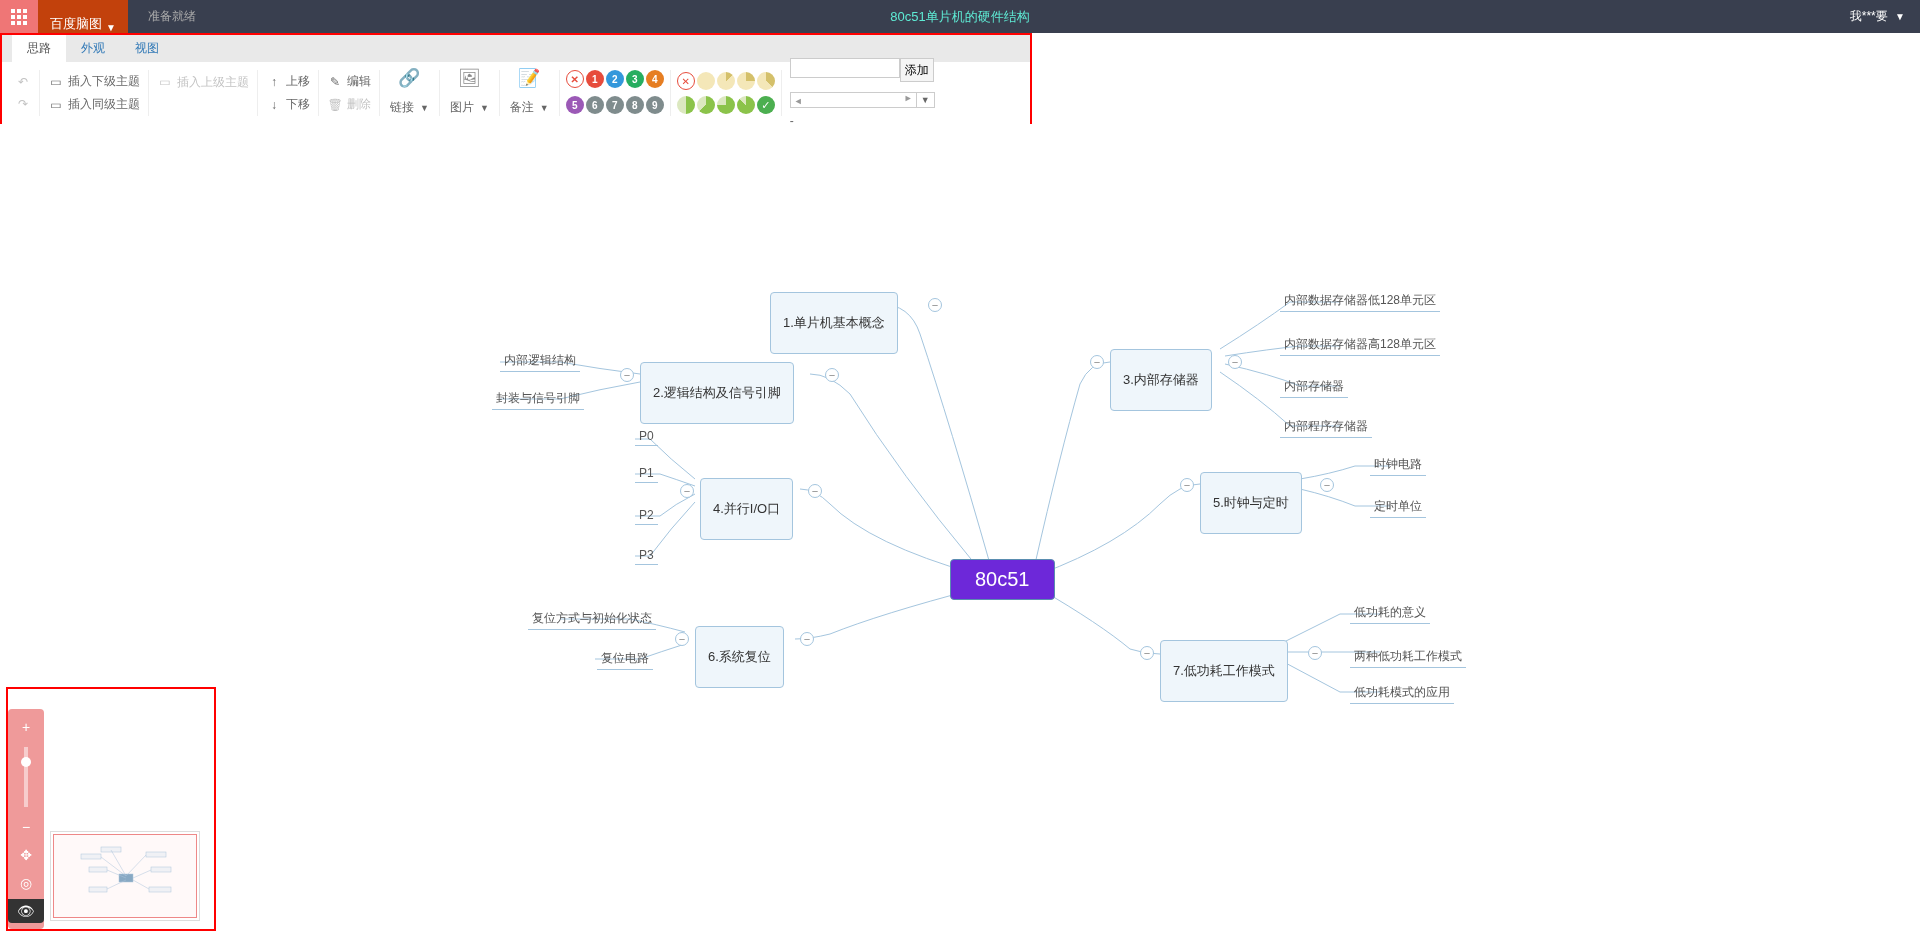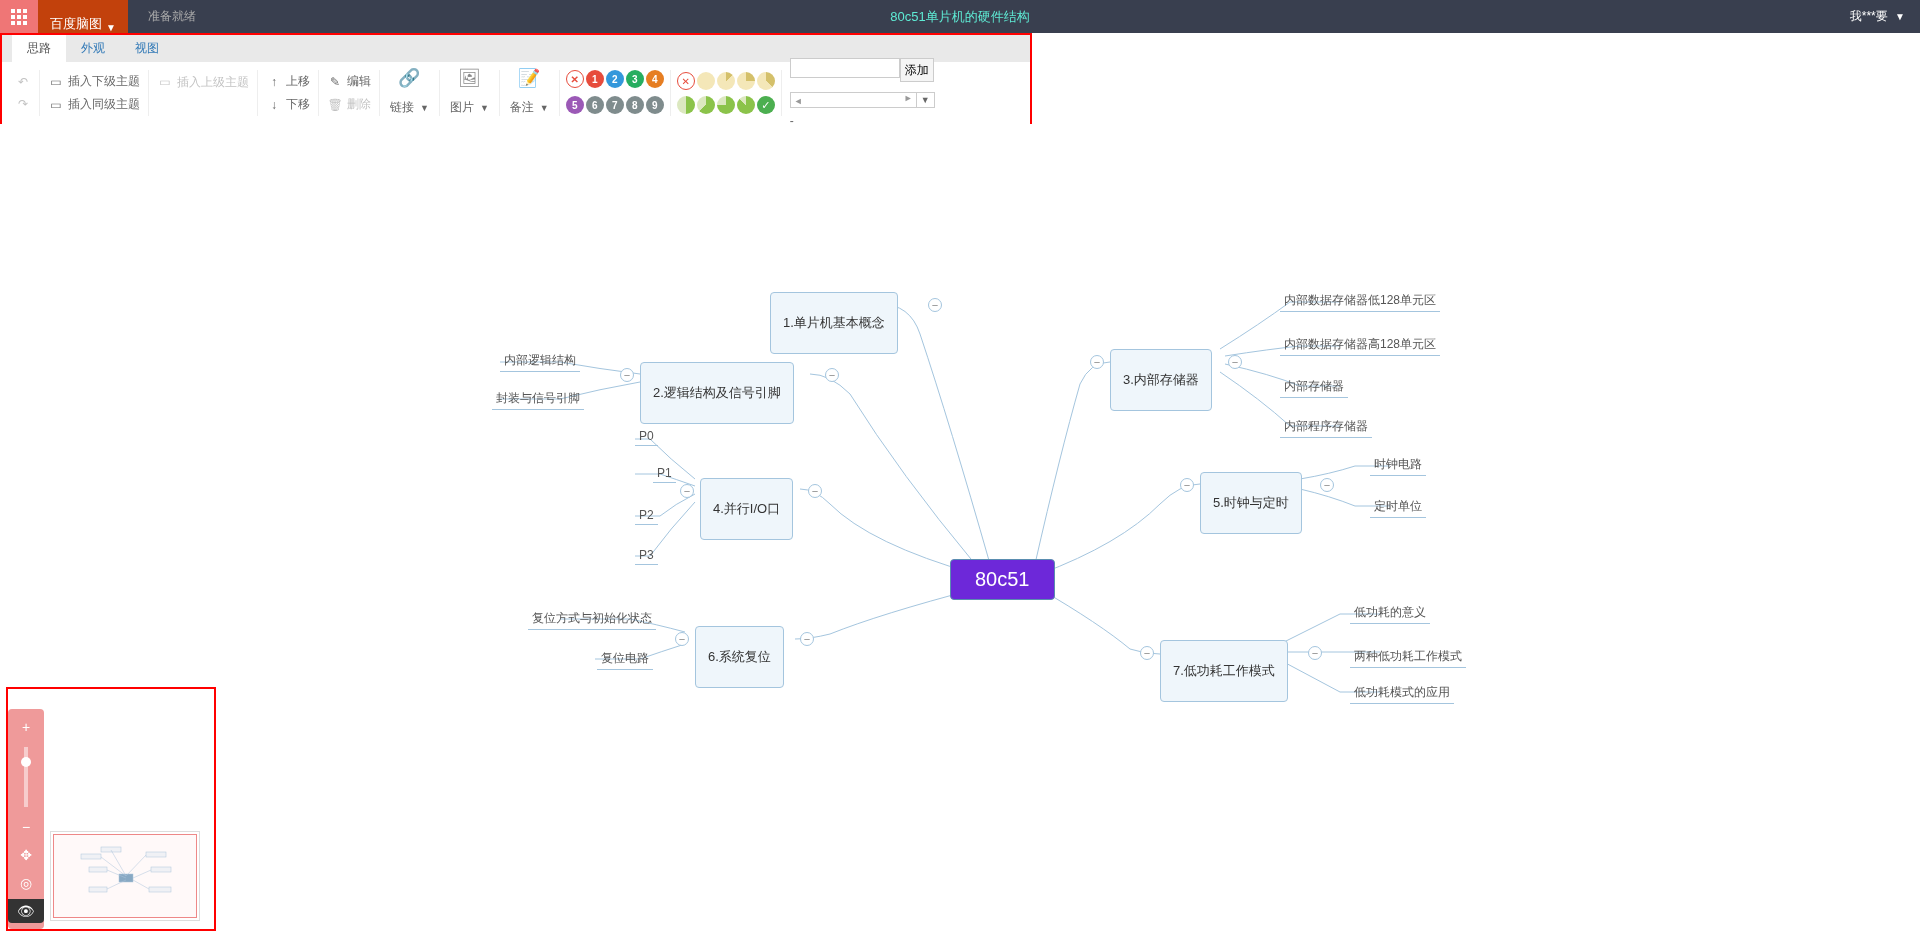--- a/index.html
+++ b/index.html
@@ -242,21 +242,21 @@
 <div class="toggle" style="left:1228px;top:231px">−</div>
 <div class="leaf" style="left:1280px;top:166px">内部数据存储器低128单元区</div>
 <div class="leaf" style="left:1280px;top:210px">内部数据存储器高128单元区</div>
 <div class="leaf" style="left:1280px;top:252px">内部存储器</div>
 <div class="leaf" style="left:1280px;top:292px">内部程序存储器</div>
 
 <div class="node" style="left:700px;top:354px">4.并行I/O口</div>
 <div class="toggle" style="left:808px;top:360px">−</div>
 <div class="toggle" style="left:680px;top:360px">−</div>
 <div class="leaf" style="left:635px;top:303px">P0</div>
-<div class="leaf" style="left:653px;top:340px">P1</div>
+<div class="leaf" style="left:635px;top:340px">P1</div>
 <div class="leaf" style="left:635px;top:382px">P2</div>
 <div class="leaf" style="left:635px;top:422px">P3</div>
 
 <div class="node" style="left:1200px;top:348px">5.时钟与定时</div>
 <div class="toggle" style="left:1180px;top:354px">−</div>
 <div class="toggle" style="left:1320px;top:354px">−</div>
 <div class="leaf" style="left:1370px;top:330px">时钟电路</div>
 <div class="leaf" style="left:1370px;top:372px">定时单位</div>
 
 <div class="node" style="left:695px;top:502px">6.系统复位</div>

